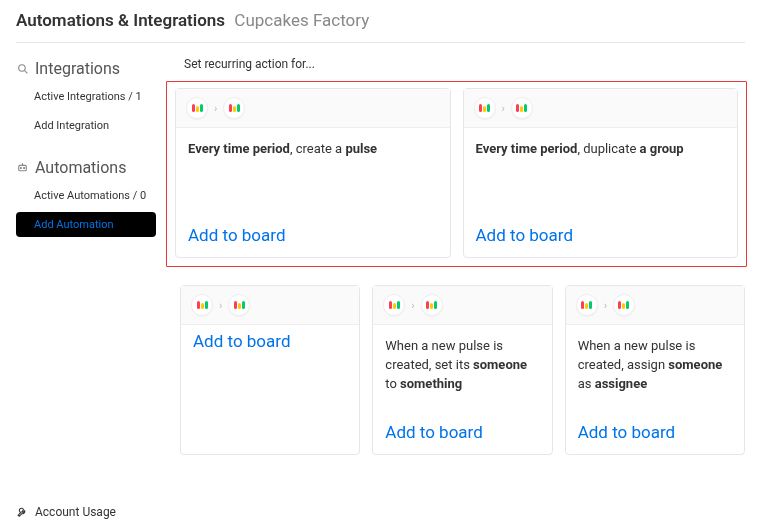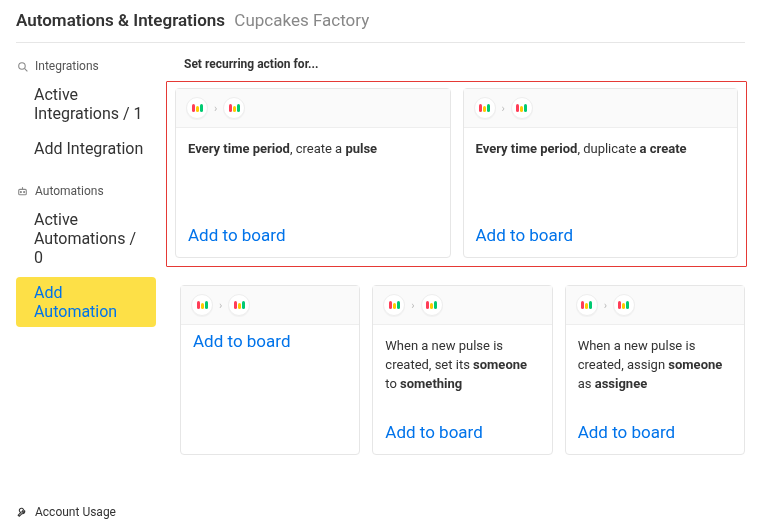--- a/index.html
+++ b/index.html
@@ -39,54 +39,54 @@
     width: 156px;
     padding: 12px 0 0 16px;
     display: flex;
     flex-direction: column;
     position: relative;
   }
   .side-section-header {
     display: flex;
     align-items: center;
     color: #555;
-    font-size: 12px;
+    font-size: 16px;
     padding: 4px 0;
   }
   .side-section-header svg { margin-right: 6px; flex-shrink:0; }
   .side-item {
-    font-size: 16px;
+    font-size: 11px;
     color: #333;
     padding: 6px 8px 6px 18px;
     margin: 2px 0;
     border-radius: 4px;
     cursor: pointer;
   }
   .side-item.active {
-    background: #fde047;
+    background: #000000;
     color: #0073ea;
   }
   .sidebar-bottom {
     position: absolute;
     bottom: 8px;
     left: 16px;
     display: flex;
     align-items: flex-end;
     font-size: 12px;
     color: #333;
   }
   .sidebar-bottom svg { margin-right: 6px; }
   .main {
     flex: 1;
     padding: 10px 14px 0 10px;
     overflow: hidden;
   }
   .section-title {
     font-size: 12px;
-    font-weight: 700;
+    font-weight: 400;
     color: #333;
     margin: 4px 0 10px 18px;
   }
   .highlight-box {
     border: 1.5px solid #e53935;
     padding: 6px 8px 8px 8px;
     margin-bottom: 18px;
     border-radius: 1px;
   }
   .row { display: flex; gap: 12px; }
@@ -233,21 +233,21 @@
               <span class="chev">›</span>
               <span class="app-icon">
                   <span class="monday-logo">
                     <span class="ml-r"></span>
                     <span class="ml-y"></span>
                     <span class="ml-g"></span>
                   </span>
                 </span>
             </div>
             <div class="card-body">
-              <b>Every time period</b><span>, duplicate</span> <b>a create</b>
+              <b>Every time period</b><span>, duplicate</span> <b>a group</b>
             </div>
             <div class="card-footer">
               <a class="add-link">Add to board</a>
             </div>
           </div>
         </div>
       </div>
 
 
       <div class="row row3">

